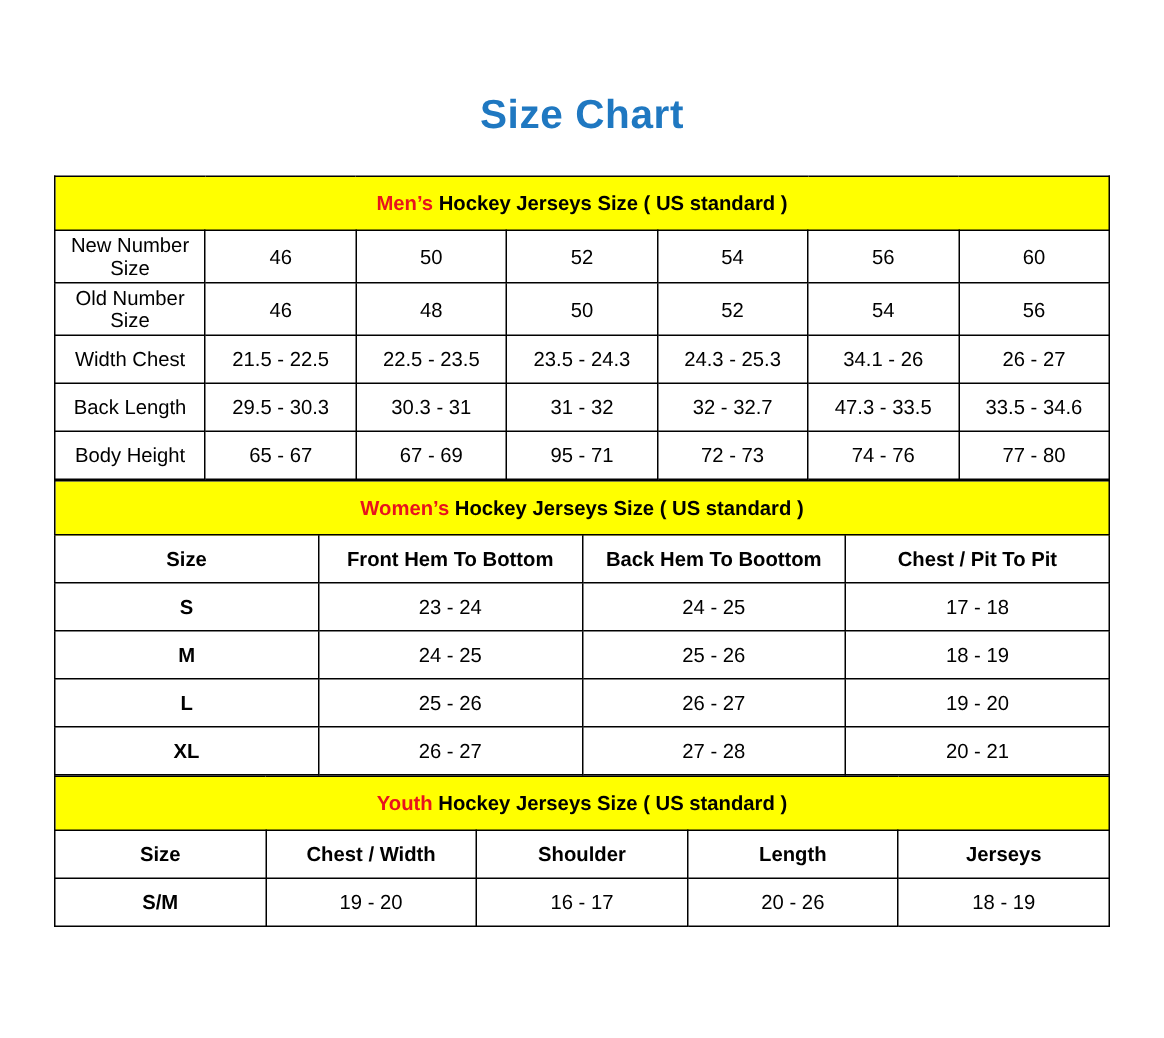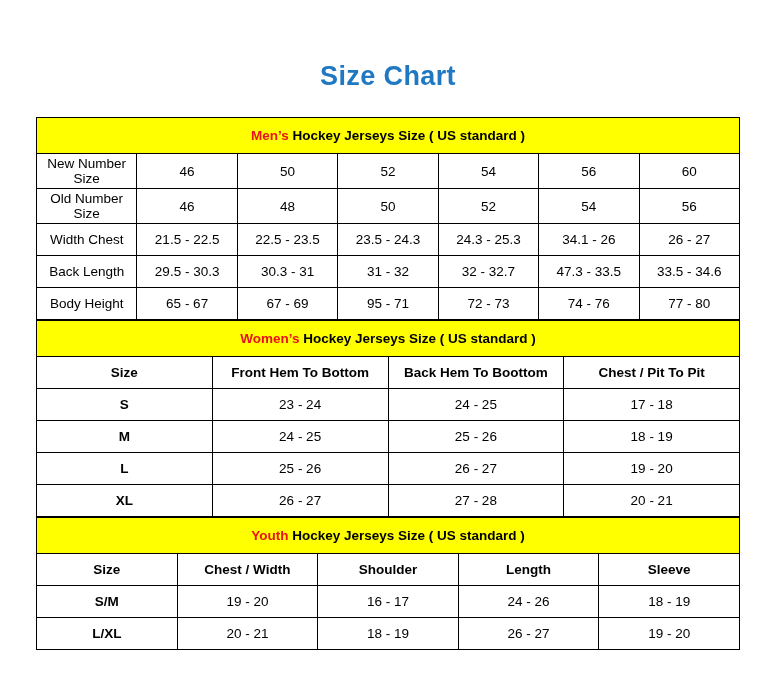--- a/index.html
+++ b/index.html
@@ -172,33 +172,26 @@
     <table class="sizes">
       <tbody>
         <tr>
           <td class="band" colspan="5"><span class="accent">Youth</span><span class="rest"> Hockey Jerseys Size ( US standard )</span></td>
         </tr>
         <tr>
           <td class="hdr" style="width:19.8%">Size</td>
           <td class="hdr" style="width:20.2%">Chest / Width</td>
           <td class="hdr" style="width:20.0%">Shoulder</td>
           <td class="hdr" style="width:20.0%">Length</td>
-          <td class="hdr" style="width:20.0%">Sleeve</td>
+          <td class="hdr" style="width:20.0%">Jerseys</td>
         </tr>
         <tr>
           <td class="bold">S/M</td>
           <td>19 - 20</td>
           <td>16 - 17</td>
-          <td>24 - 26</td>
+          <td>20 - 26</td>
           <td>18 - 19</td>
-        </tr>
-        <tr>
-          <td class="bold">L/XL</td>
-          <td>20 - 21</td>
-          <td>18 - 19</td>
-          <td>26 - 27</td>
-          <td>19 - 20</td>
         </tr>
       </tbody>
     </table>
 
   </div>
 </div>
 
 </body></html>

